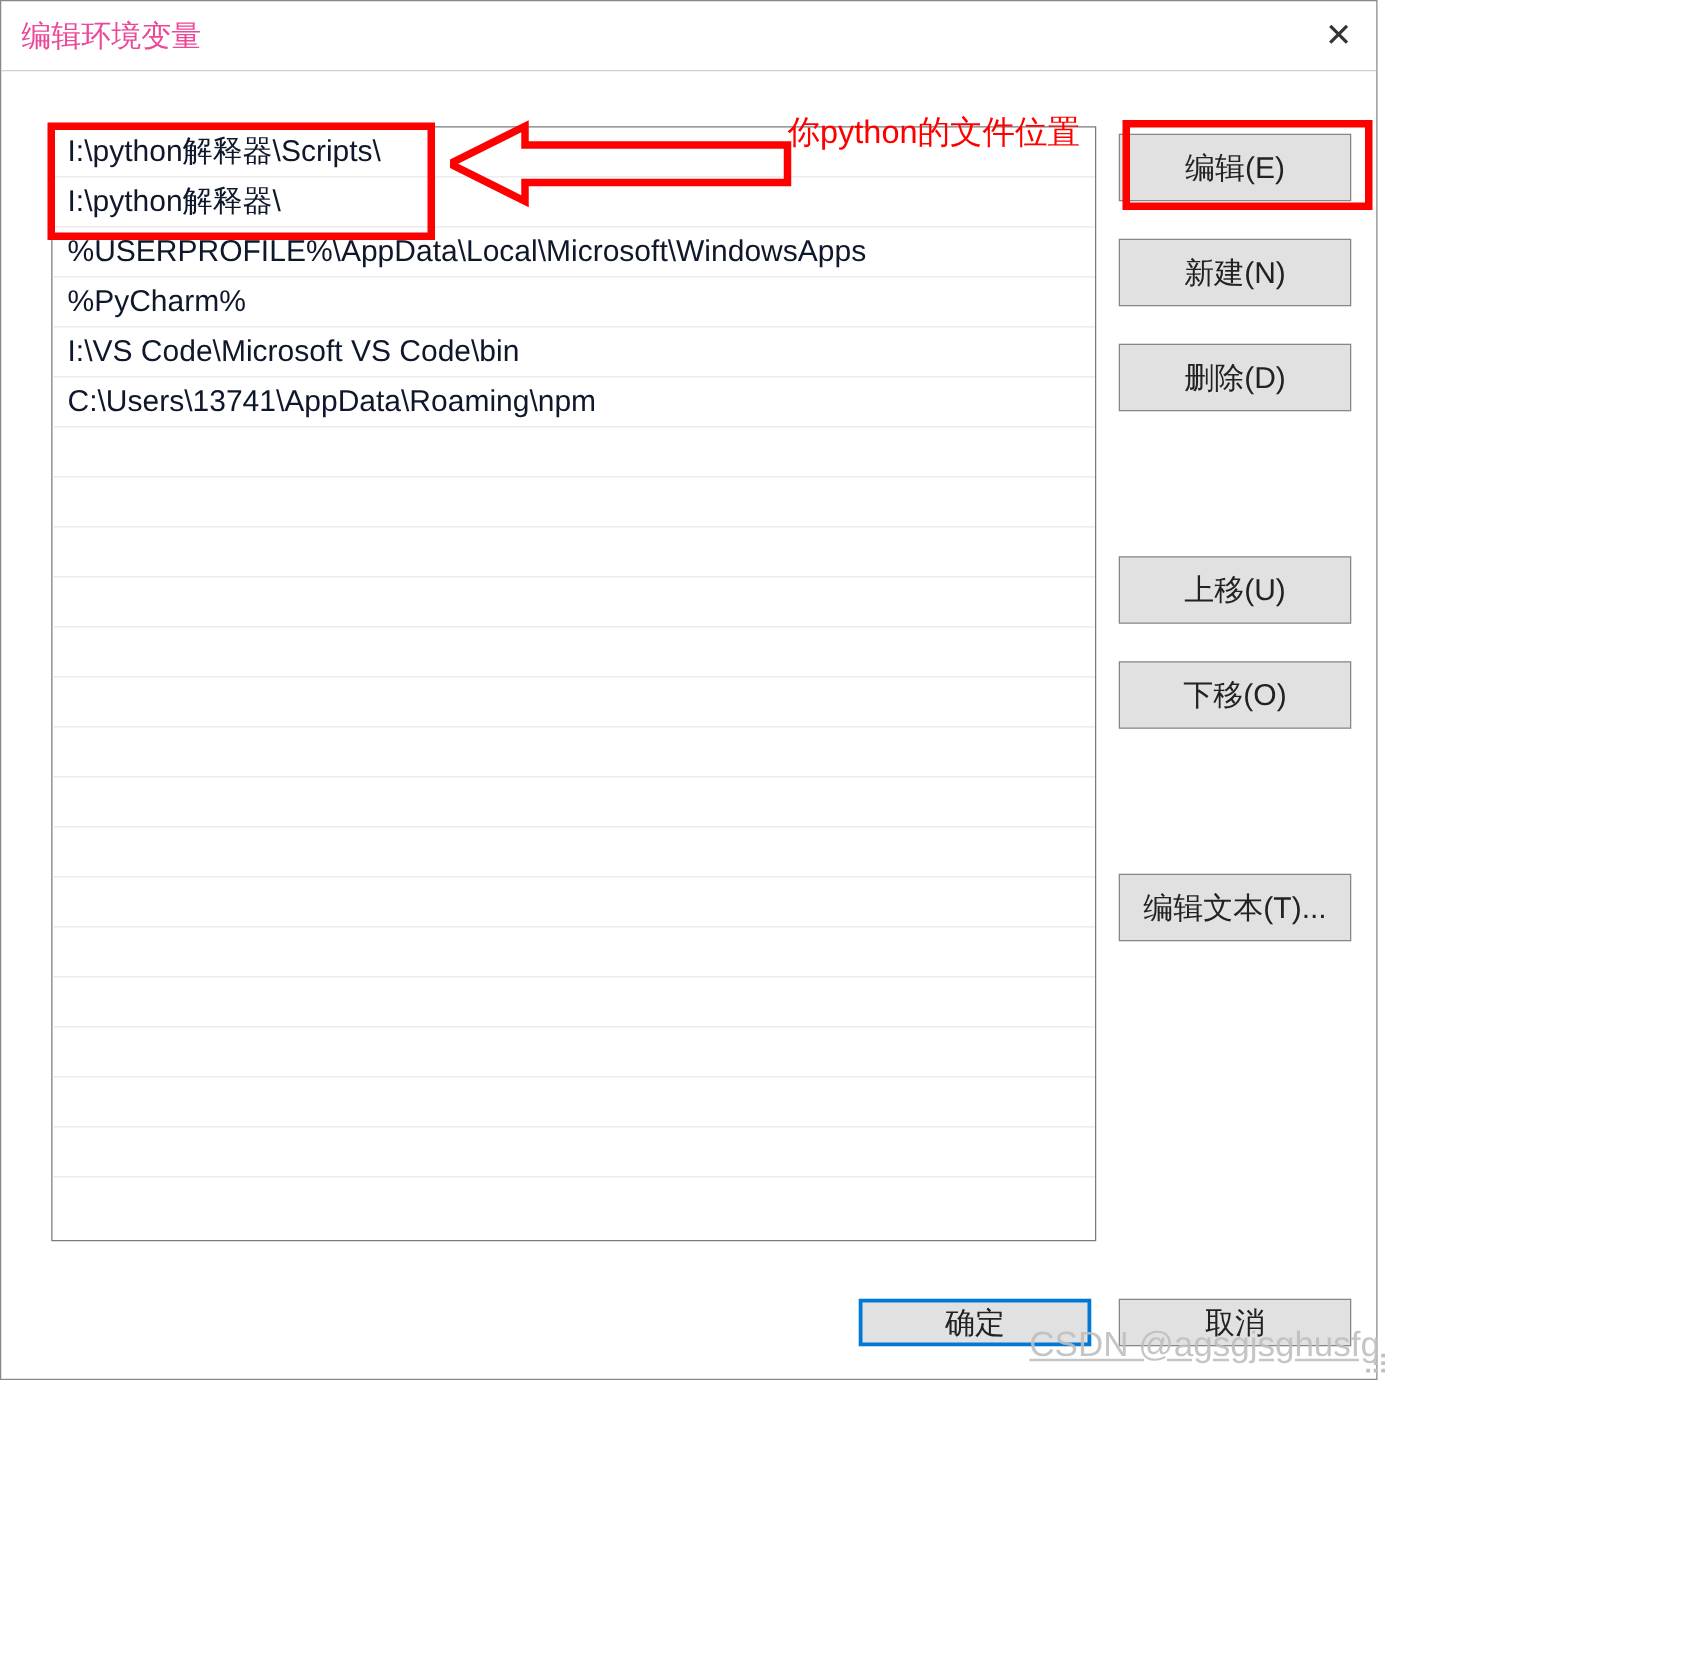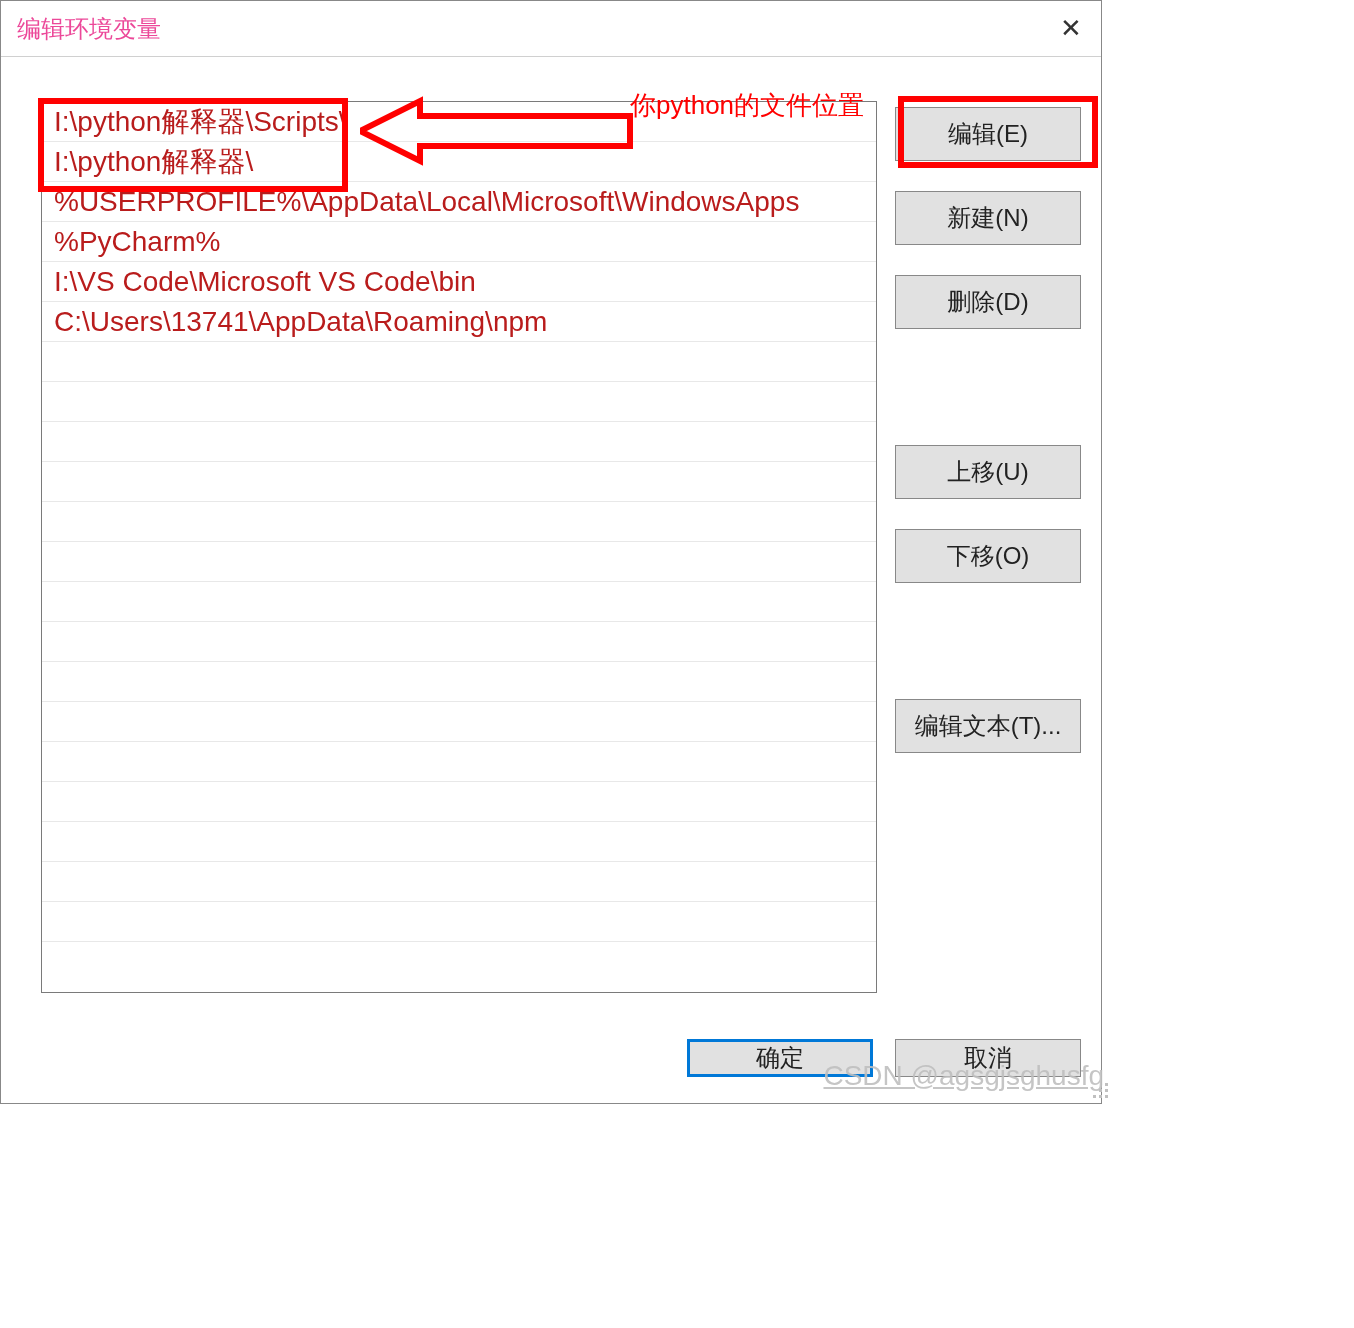--- a/index.html
+++ b/index.html
@@ -50,22 +50,22 @@
       flex: 1;
       border: 1px solid #7a7a7a;
       background: #fff;
       position: relative;
       overflow: hidden;
     }
     .list-row {
       height: 40px;
       line-height: 40px;
       padding: 0 12px;
-      font-size: 28px;
-      color: #b91c1c;
+      font-size: 24px;
+      color: #0f172a;
       border-bottom: 1px solid #e8e8e8;
       white-space: nowrap;
       overflow: hidden;
       text-overflow: ellipsis;
     }
     .list-empty-rows .list-row { height: 40px; }
     .button-col {
       width: 186px;
       display: flex;
       flex-direction: column;

